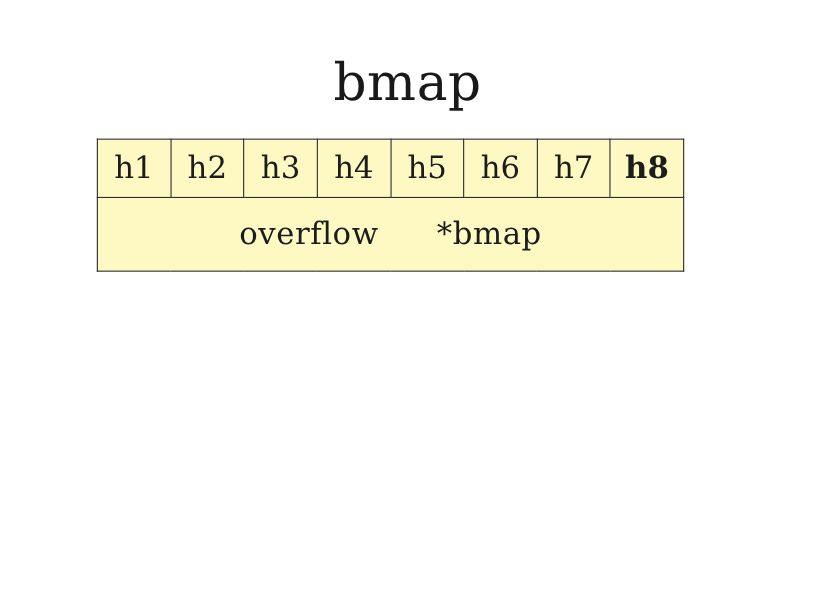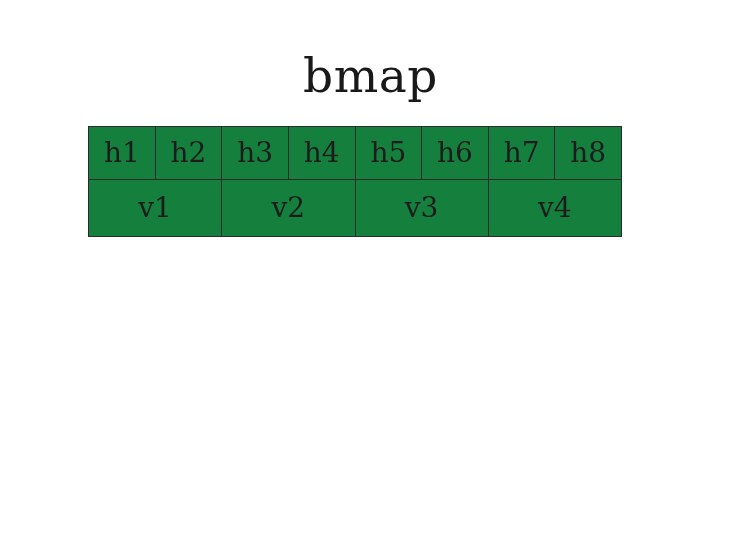--- a/index.html
+++ b/index.html
@@ -50,31 +50,31 @@
     background: #ffffff;
   }
   #struct-table td {
     border: 1px solid #2b2b2b;
     text-align: center;
     vertical-align: middle;
     font-family: "DejaVu Serif", "Liberation Serif", serif;
     font-size: 28px;
     color: #1c1c1c;
     padding: 0;
-    background: #15803d;
+    background: #fef9c3;
   }
 
   
   tr.hash-row td {
     height: 52px;
     font-size: 27px;
     line-height: 52px;
   }
   tr.hash-row td:first-child { border-left: 2px solid #222; }
-  tr.hash-row td:last-child  { border-right: 2px solid #222; }
+  tr.hash-row td:last-child  { border-right: 2px solid #222; font-weight: bold; }
   tr.hash-row td { border-top: 2px solid #222; border-bottom: 2px solid #222; }
 
   
   tr.group-row td {
     height: 56px;
     line-height: 56px;
     border-left: 2px solid #222;
     border-right: 2px solid #222;
   }
   tr.group-row.top-of-group td {
@@ -123,25 +123,26 @@
         <td>h3</td>
         <td>h4</td>
         <td>h5</td>
         <td>h6</td>
         <td>h7</td>
         <td>h8</td>
       </tr>
 
 
 
-      <tr class="group-row top-of-group">
-        <td colspan="2">v1</td>
-        <td colspan="2">v2</td>
-        <td colspan="2">v3</td>
-        <td colspan="2">v4</td>
-      </tr>
 
 
+      <tr class="overflow-row">
+        <td colspan="8">
+          <span class="overflow-inner">overflow</span>
+          <span class="overflow-gap"></span>
+          <span class="overflow-inner">*bmap</span>
+        </td>
+      </tr>
 
     </tbody>
   </table>
 
 </div>
 
 </body></html>

